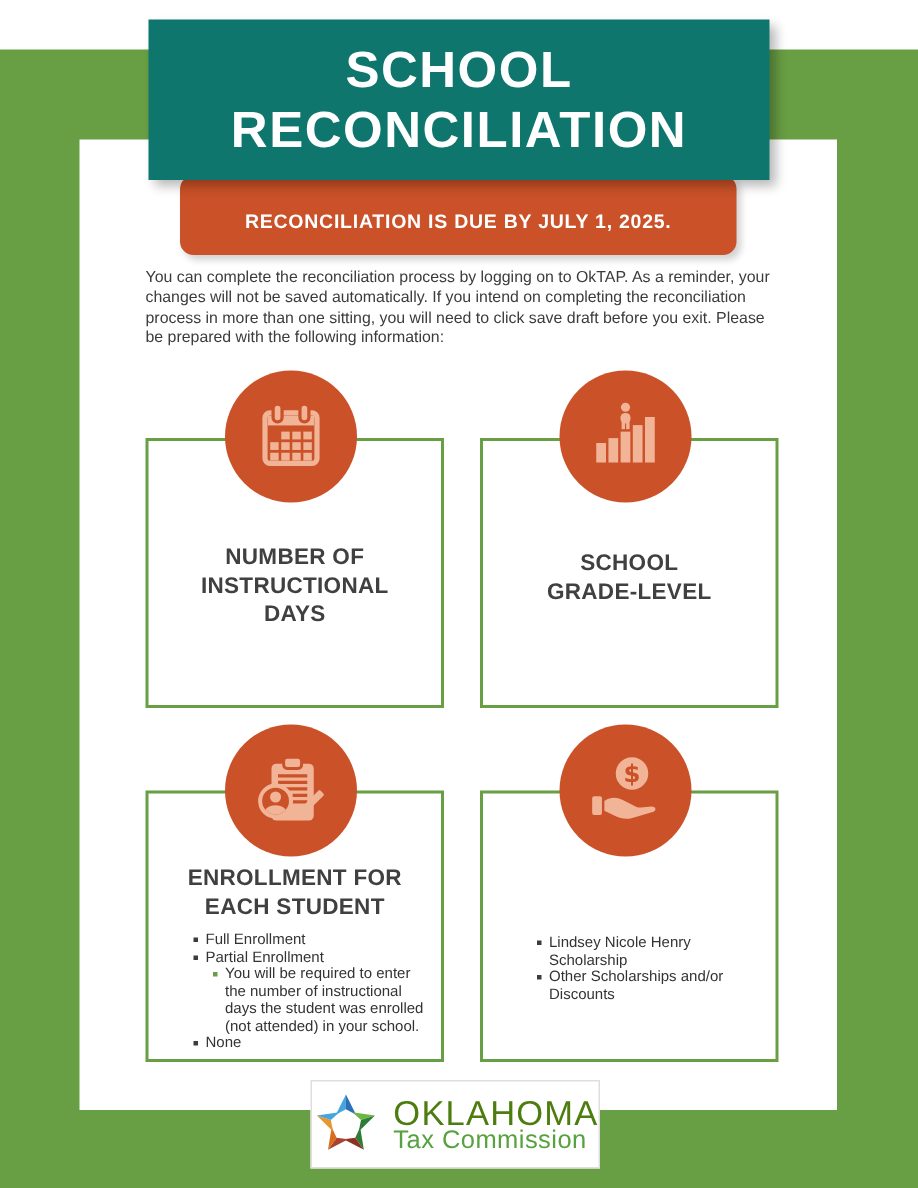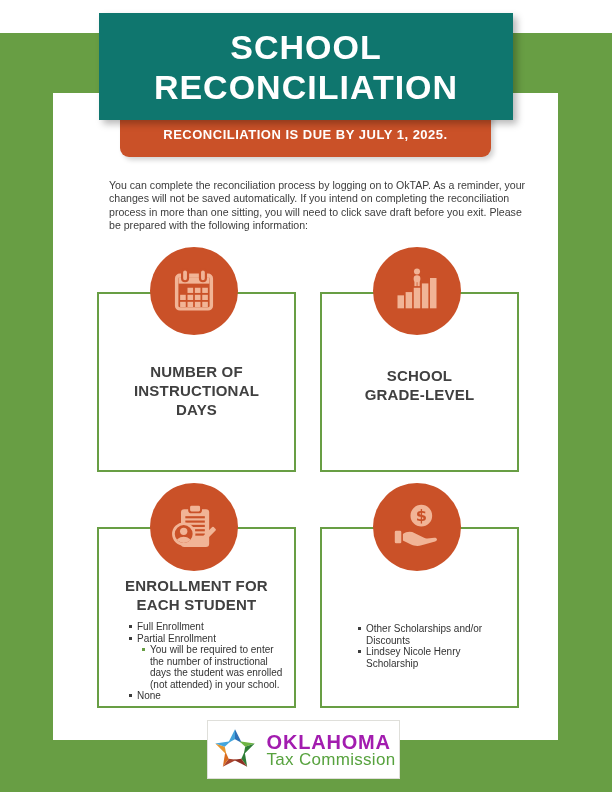--- a/index.html
+++ b/index.html
@@ -12,28 +12,28 @@
   .header-block{
     position:absolute;left:99px;top:13px;width:414px;height:107px;background:#0f766e;z-index:5;
     display:flex;flex-direction:column;justify-content:center;align-items:center;
     box-shadow:4px 4px 7px rgba(0,0,0,0.28);
   }
   .header-title{
     color:#fff;font-weight:bold;font-size:34px;line-height:40px;letter-spacing:1px;
     text-align:center;white-space:pre-line;
   }
   .banner{
-    position:absolute;left:120px;top:104px;width:371px;height:53px;background:#CA5128;
+    position:absolute;left:120px;top:117px;width:371px;height:53px;background:#CA5128;
     border-radius:9px;z-index:4;display:flex;align-items:flex-end;justify-content:center;
     box-shadow:3px 3px 5px rgba(0,0,0,0.18);
   }
   .banner-text{color:#fff;font-weight:bold;font-size:13px;letter-spacing:0.5px;margin-bottom:15px;}
   .intro{
     position:absolute;left:97px;top:179px;width:420px;z-index:6;
-    color:#3C3C3C;font-size:10.6px;line-height:13.3px;margin-left:12px;
+    color:#3C3C3C;font-size:10.6px;line-height:13.3px;
   }
   .card{position:absolute;border:2px solid #689E44;background:#fff;z-index:6;}
   .card-1{left:97px;top:292px;width:195px;height:176px;}
   .card-2{left:320px;top:292px;width:195px;height:176px;}
   .card-3{left:97px;top:527px;width:195px;height:177px;}
   .card-4{left:320px;top:527px;width:195px;height:177px;}
   .icon-circle{
     position:absolute;width:88px;height:88px;border-radius:50%;background:#CA5128;z-index:7;
     display:flex;align-items:center;justify-content:center;
   }
@@ -55,21 +55,21 @@
   .bullet-marker{
     flex:0 0 auto;width:3px;height:3px;background:#3C3C3C;margin:4.2px 5px 0 0;
   }
   .bullet-sub{margin-left:13px;justify-content:space-between;}
   .bullet-sub .bullet-marker{background:#689E44;}
   .footer-box{
     position:absolute;left:207px;top:720px;width:191px;height:57px;background:#fff;z-index:8;
     border:1px solid #DFDFDA;display:flex;align-items:center;justify-content:center;gap:9px;
   }
   .logo-text{display:flex;flex-direction:column;}
-  .logo-org{color:#a21caf;font-weight:bold;font-size:20px;letter-spacing:0.8px;line-height:19px;}
+  .logo-org{color:#4d7c0f;font-weight:normal;font-size:23px;letter-spacing:0.8px;line-height:19px;}
   .logo-dept{color:#57A23E;font-size:17px;letter-spacing:0.3px;line-height:15px;}
 </style>
 </head>
 <body>
 
 <div class="canvas">
   <div class="green-frame"></div>
   <div class="sheet"></div>
 
   <div class="banner">
@@ -173,25 +173,25 @@
         <rect x="33.8" y="22" width="4.4" height="14" rx="1"></rect>
         <polygon points="33.8,37.2 38.2,37.2 36,41.5"></polygon>
       </g>
     </svg>
   </div>
 
   <div class="card card-4">
     <div class="bullets bullets-4">
         <div class="bullet-row">
           <span class="bullet-marker"></span>
+          <span class="bullet-text">Lindsey Nicole Henry Scholarship</span>
+        </div>
+        <div class="bullet-row">
+          <span class="bullet-marker"></span>
           <span class="bullet-text">Other Scholarships and/or Discounts</span>
-        </div>
-        <div class="bullet-row">
-          <span class="bullet-marker"></span>
-          <span class="bullet-text">Lindsey Nicole Henry Scholarship</span>
         </div>
       </div>
   </div>
   <div class="icon-circle circle-4">
     <svg width="52" height="52" viewBox="0 0 48 48">
       <circle cx="28" cy="13.5" r="10" fill="#F1B496"></circle>
       <text x="28" y="18.6" text-anchor="middle" font-size="15" font-weight="bold" fill="#CA5128" font-family="DejaVu Sans, sans-serif">$</text>
       <rect x="3.5" y="27.5" width="6" height="11.5" rx="1.2" fill="#F1B496"></rect>
       <path fill="#F1B496" d="M11,30.5 c3.5,-2.5 7.5,-2.6 11,-0.8 l8.5,4.3 c1,0.5 2,0.6 3,0.5 l6.5,-0.6 c2.8,-0.2 3.4,2.6 0.7,3.4 l-12.5,3.6 c-3.5,1 -7,0.6 -10.2,-1 l-7,-3.4 z"></path>
     </svg>

